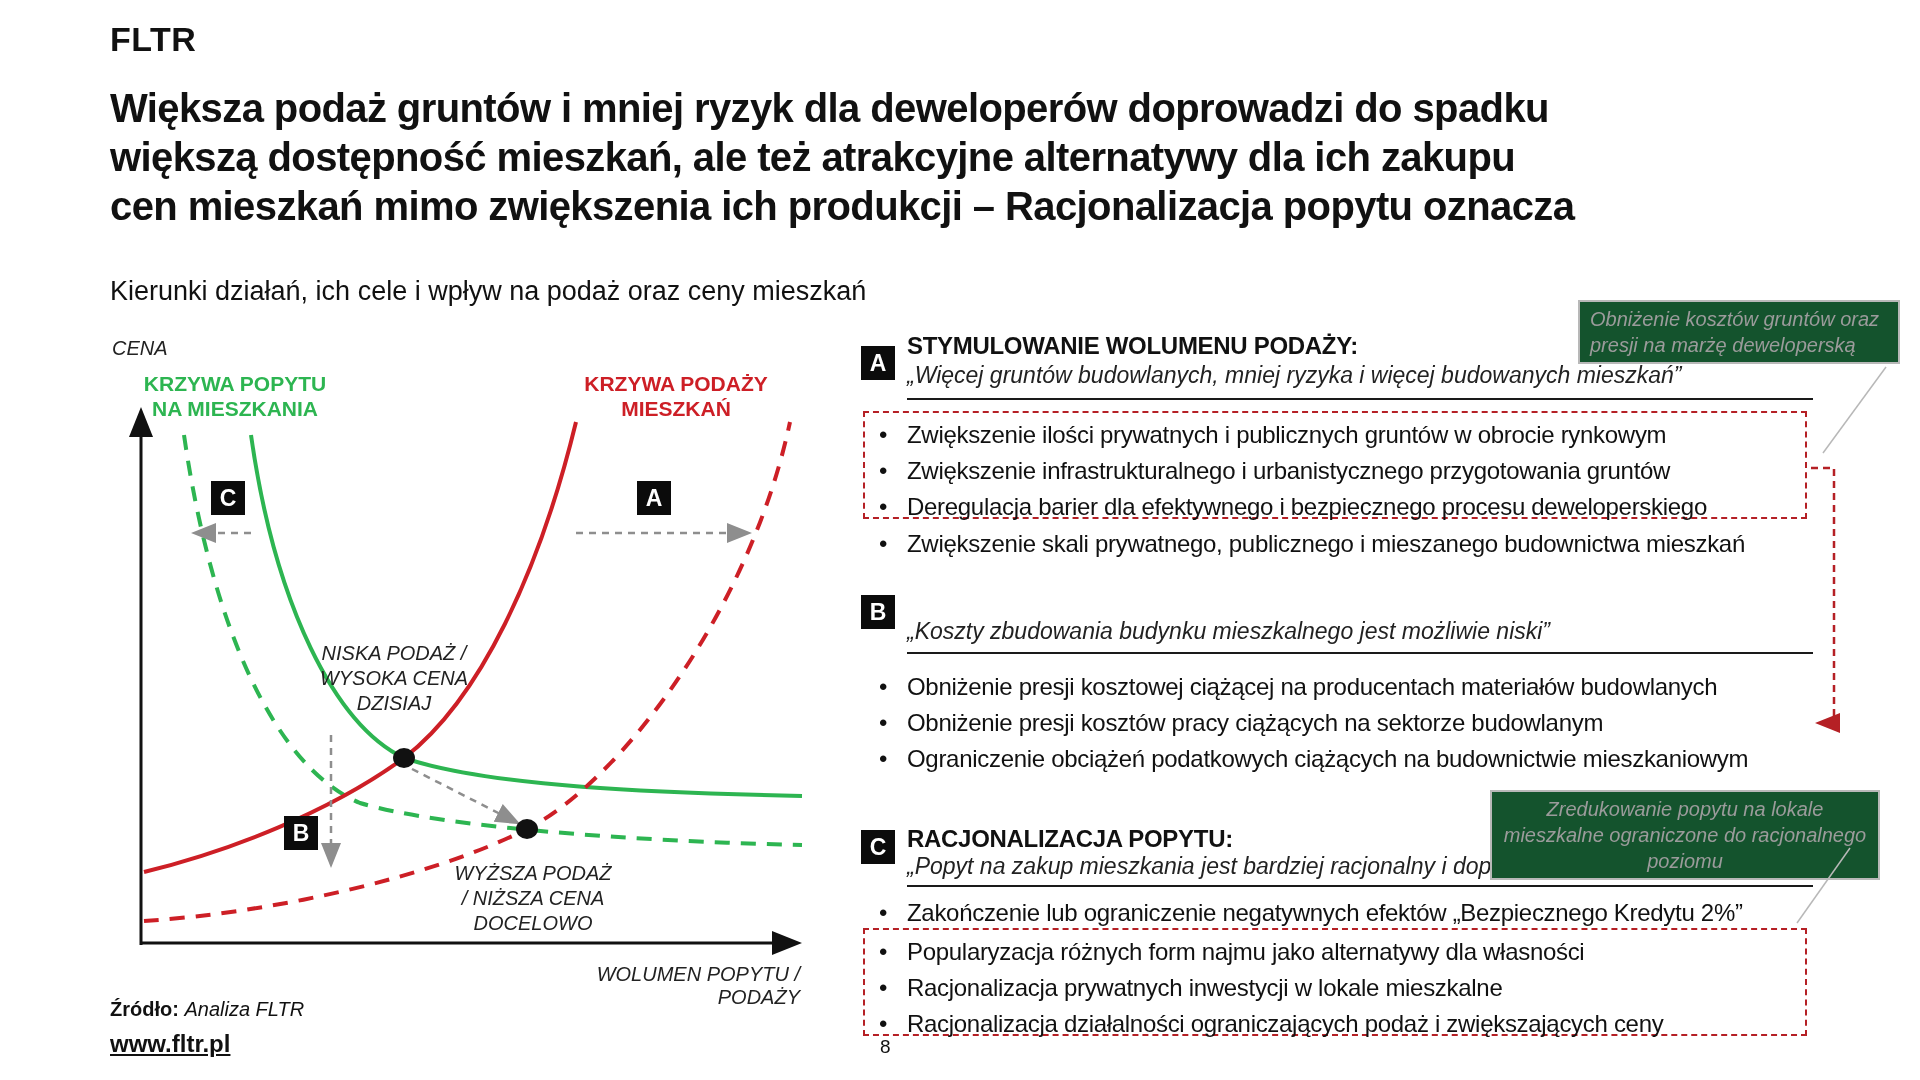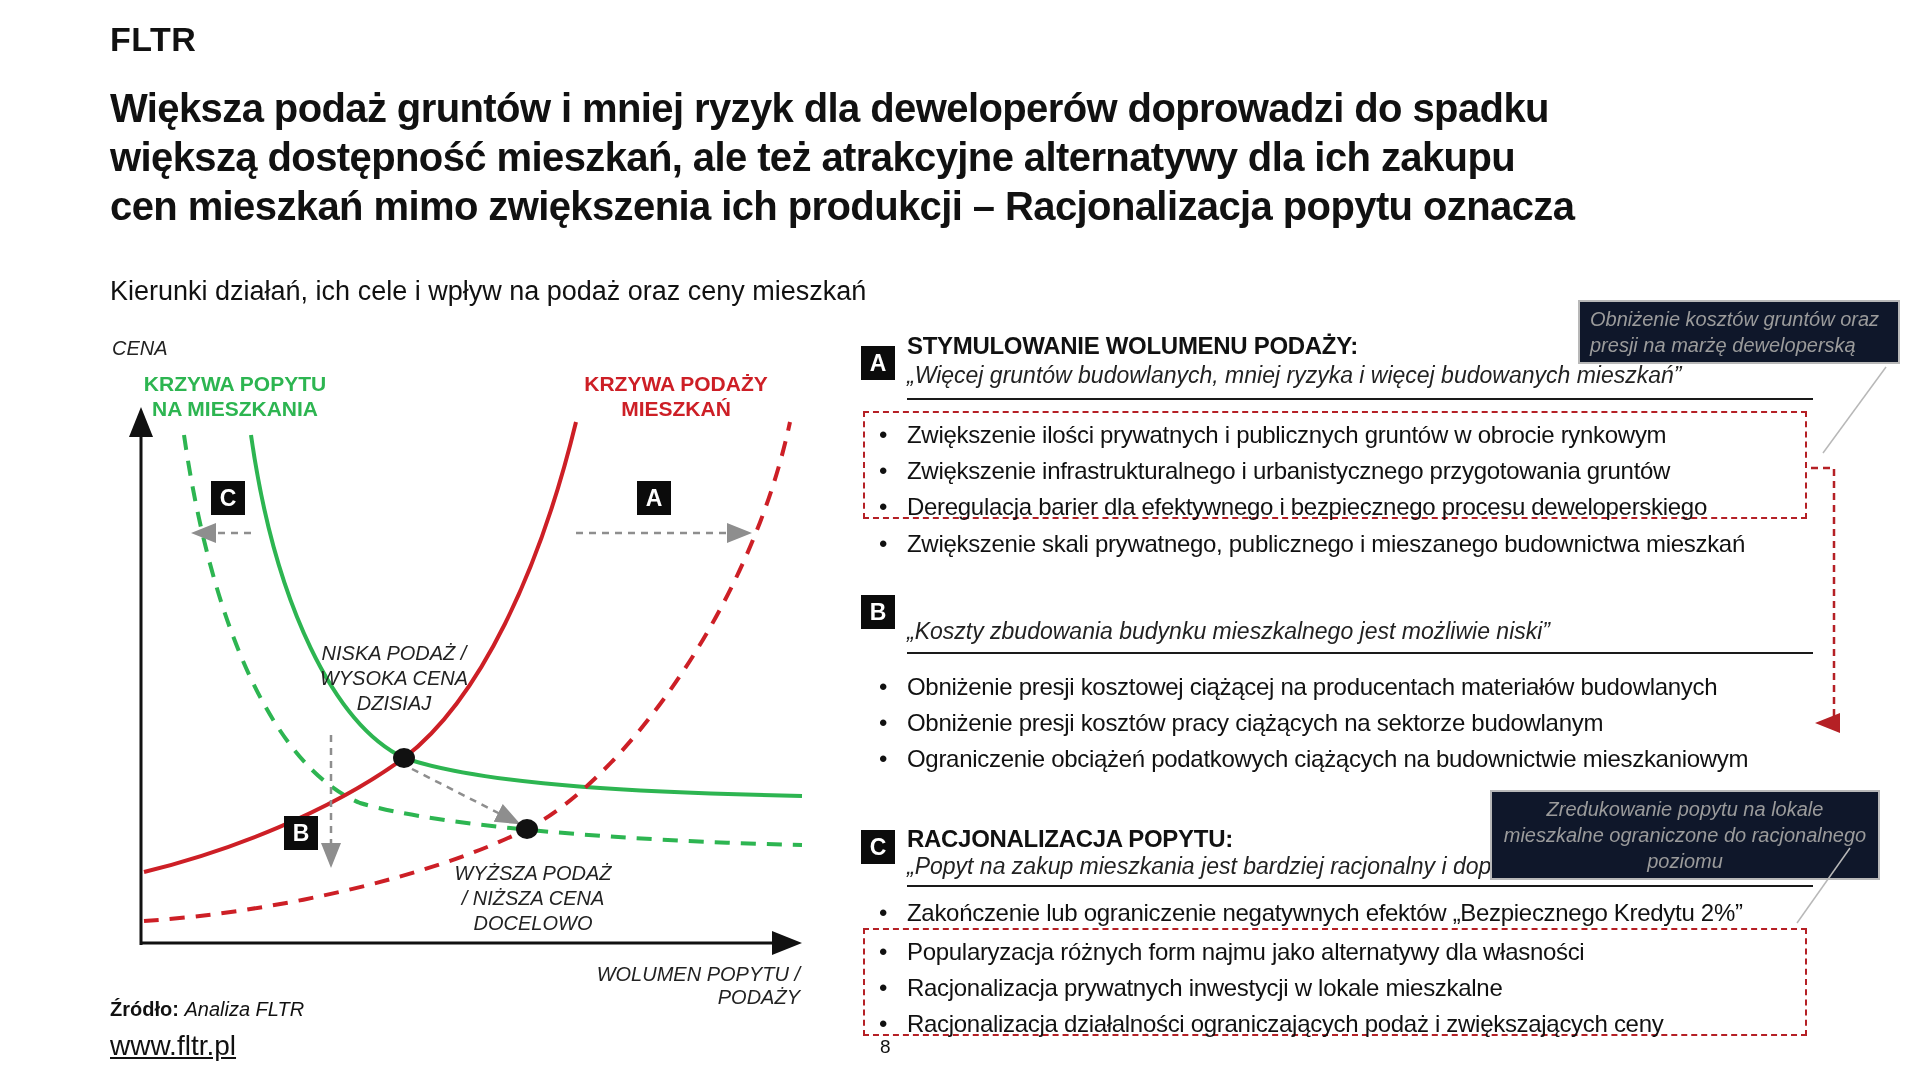--- a/index.html
+++ b/index.html
@@ -32,21 +32,21 @@
   #marker-b { left:194px; top:481px; }
   .chart-note { position:absolute; font-style:italic; font-size:20px; line-height:25px;
                 text-align:center; width:210px; white-space:pre-line; color:#222; }
   #note-today { left:199px; top:306px; }
   #note-target { left:338px; top:526px; }
 
   
   #source { position:absolute; left:110px; top:998px; font-size:20px; }
   #source .src-label { font-weight:700; }
   #source .src-value { font-style:italic; }
-  #site-link { position:absolute; left:110px; top:1030px; font-size:28px; font-weight:400;
+  #site-link { position:absolute; left:110px; top:1030px; font-size:24px; font-weight:700;
                text-decoration:underline; color:#111; }
   #page-number { position:absolute; left:880px; top:1036px; font-size:19px; }
 
   
   .section { position:absolute; left:861px; width:965px; }
   #section-a { top:332px; height:235px; }
   #section-b { top:590px; height:200px; }
   #section-c { top:825px; height:220px; }
   .badge { position:absolute; left:0; width:34px; height:34px; background:#0b0b0b; color:#fff;
            font-weight:700; font-size:23px; display:flex; align-items:center; justify-content:center; }
@@ -62,21 +62,21 @@
   #a-badge { top:14px; } #a-quote { top:30px; } #a-rule { top:66px; } #a-box { top:79px; }
   #a-b0 { top:86px; } #a-b1 { top:122px; } #a-b2 { top:158px; } #a-b3 { top:195px; }
   
   #b-badge { top:5px; } #b-quote { top:28px; } #b-rule { top:62px; }
   #b-b0 { top:80px; } #b-b1 { top:116px; } #b-b2 { top:152px; }
   
   #c-badge { top:5px; } #c-quote { top:28px; } #c-rule { top:60px; } #c-box { top:103px; }
   #c-b0 { top:71px; } #c-b1 { top:110px; } #c-b2 { top:146px; } #c-b3 { top:182px; }
 
   
-  .callout { position:absolute; border:2px solid #b8b8b8; background:#0f172a; color:#9b9b9b;
+  .callout { position:absolute; border:2px solid #b8b8b8; background:#14532d; color:#9b9b9b;
              font-style:italic; font-size:20px; line-height:26px; padding:4px 10px; }
   #callout-1 { left:1578px; top:300px; width:322px; }
   #callout-2 { left:1490px; top:790px; width:390px;text-align:center; }
 
   
   #overlay { position:absolute; left:0; top:0; pointer-events:none; }
 </style>
 </head>
 <body>
 

